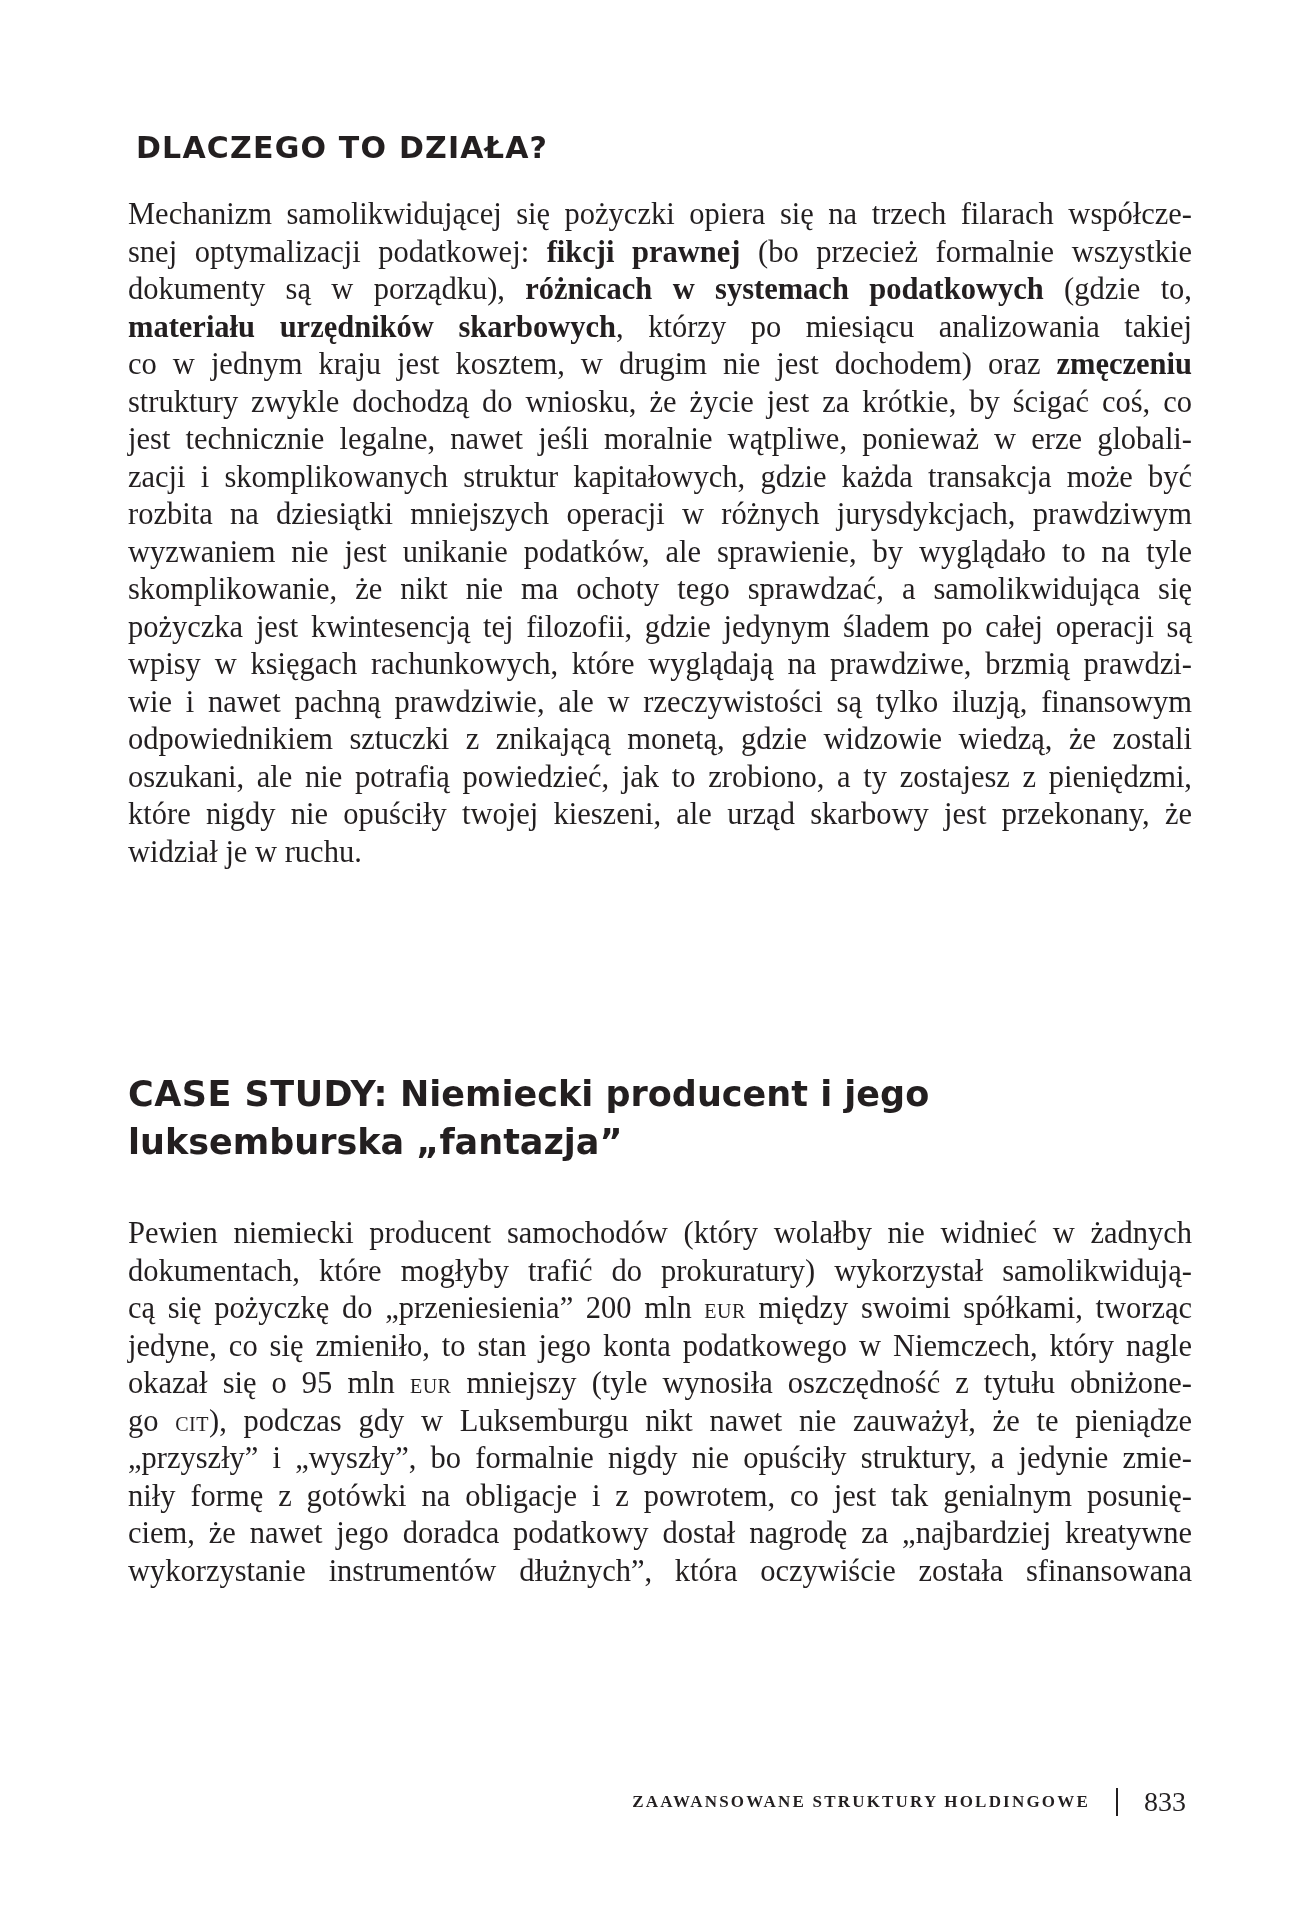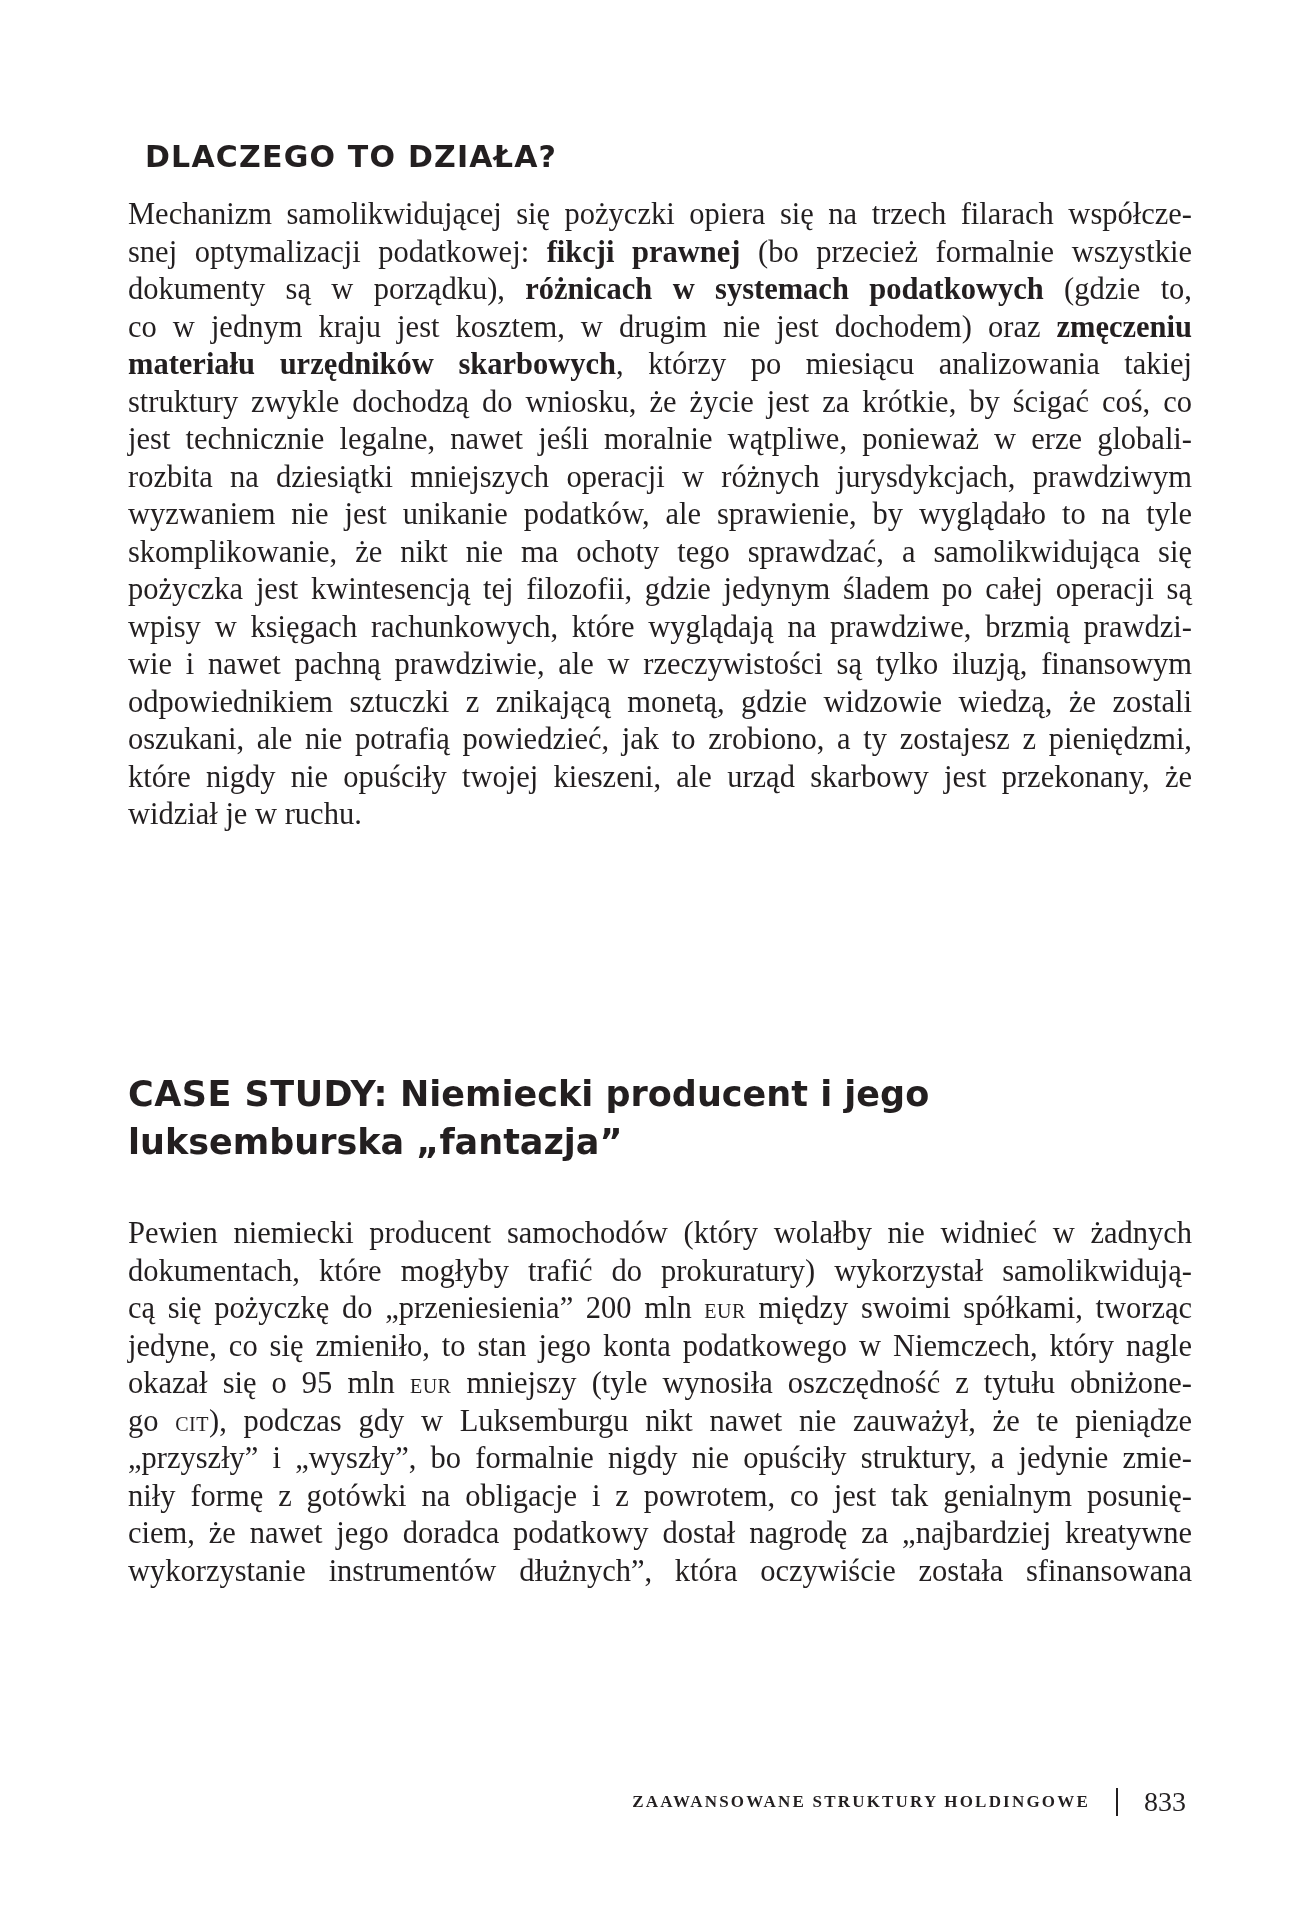--- a/index.html
+++ b/index.html
@@ -1,21 +1,21 @@
 <!DOCTYPE html>
 <html><head>
 <meta charset="utf-8">
 <style>
   html, body { margin: 0; padding: 0; background: #ffffff; }
   body { width: 1314px; height: 1922px; position: relative; overflow: hidden; color: #231f20; }
   .page { position: absolute; left: 0; top: 0; width: 1314px; height: 1922px; }
   .h1 {
     position: absolute; left: 128px; top: 120px;
     font-family: "DejaVu Sans", sans-serif; font-weight: bold;
-    font-size: 30px; letter-spacing: 1.2px; margin: 17px; line-height: 40px;
+    font-size: 30px; letter-spacing: 1.2px; margin: 8px; line-height: 40px;
   }
   .para {
     position: absolute; left: 128px; width: 1064px;
     font-family: "Liberation Serif", serif; font-size: 30.5px;
     line-height: 37.5px; margin: 0;
   }
   .para .line { display: block; white-space: nowrap; text-align: justify; text-align-last: justify; }
   .para .line.last { text-align-last: left; }
   .para b { font-weight: bold; }
   .sc { font-variant: small-caps; font-size: 0.92em; letter-spacing: 0.5px; }
@@ -37,24 +37,25 @@
 </style>
 </head>
 <body>
 
 <div class="page">
   <h2 class="h1">DLACZEGO TO DZIAŁA?</h2>
   <div class="para p1" id="para1">
       <span class="line"><span>Mechanizm samolikwidującej się pożyczki opiera się na trzech filarach współcze-</span></span>
       <span class="line"><span>snej optymalizacji podatkowej: </span><b>fikcji prawnej</b><span> (bo przecież formalnie wszystkie</span></span>
       <span class="line"><span>dokumenty są w porządku), </span><b>różnicach w systemach podatkowych</b><span> (gdzie to,</span></span>
+      <span class="line"><b>materiału urzędników skarbowych</b><span>, którzy po miesiącu analizowania takiej</span></span>
       <span class="line"><span>co w jednym kraju jest kosztem, w drugim nie jest dochodem) oraz </span><b>zmęczeniu</b></span>
-      <span class="line"><b>materiału urzędników skarbowych</b><span>, którzy po miesiącu analizowania takiej</span></span>
       <span class="line"><span>struktury zwykle dochodzą do wniosku, że życie jest za krótkie, by ścigać coś, co</span></span>
       <span class="line"><span>jest technicznie legalne, nawet jeśli moralnie wątpliwe, ponieważ w erze globali-</span></span>
+      <span class="line"><span>zacji i skomplikowanych struktur kapitałowych, gdzie każda transakcja może być</span></span>
       <span class="line"><span>rozbita na dziesiątki mniejszych operacji w różnych jurysdykcjach, prawdziwym</span></span>
       <span class="line"><span>wyzwaniem nie jest unikanie podatków, ale sprawienie, by wyglądało to na tyle</span></span>
       <span class="line"><span>skomplikowanie, że nikt nie ma ochoty tego sprawdzać, a samolikwidująca się</span></span>
       <span class="line"><span>pożyczka jest kwintesencją tej filozofii, gdzie jedynym śladem po całej operacji są</span></span>
       <span class="line"><span>wpisy w księgach rachunkowych, które wyglądają na prawdziwe, brzmią prawdzi-</span></span>
       <span class="line"><span>wie i nawet pachną prawdziwie, ale w rzeczywistości są tylko iluzją, finansowym</span></span>
       <span class="line"><span>odpowiednikiem sztuczki z znikającą monetą, gdzie widzowie wiedzą, że zostali</span></span>
       <span class="line"><span>oszukani, ale nie potrafią powiedzieć, jak to zrobiono, a ty zostajesz z pieniędzmi,</span></span>
       <span class="line"><span>które nigdy nie opuściły twojej kieszeni, ale urząd skarbowy jest przekonany, że</span></span>
       <span class="line last"><span>widział je w ruchu.</span></span>

